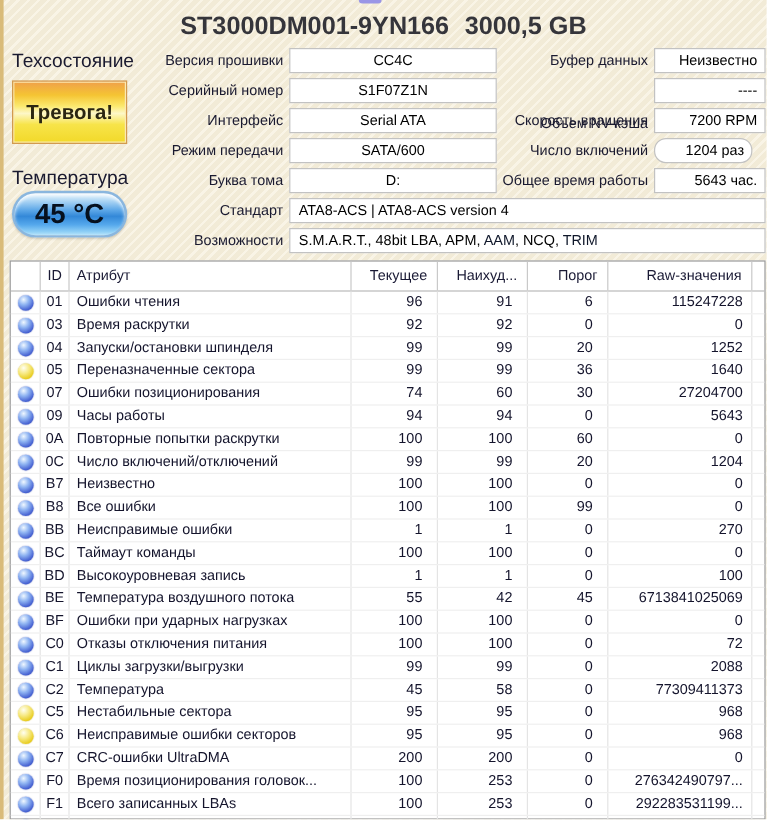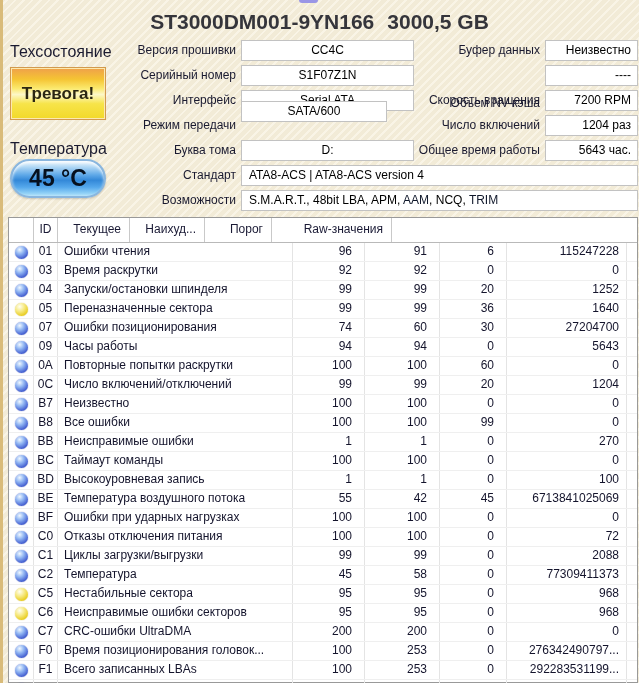--- a/index.html
+++ b/index.html
@@ -83,44 +83,45 @@
   <div class="side-label" style="top:140px;">Температура</div>
   <div class="temp-pill">45 °C</div>
 
   <div class="flabel" style="left:60px;width:176px;top:40px;">Версия прошивки</div>
   <div class="fbox center" style="left:241px;width:173px;top:40px;">CC4C</div>
   <div class="flabel" style="left:60px;width:176px;top:65px;">Серийный номер</div>
   <div class="fbox center" style="left:241px;width:173px;top:65px;">S1F07Z1N</div>
   <div class="flabel" style="left:60px;width:176px;top:90px;">Интерфейс</div>
   <div class="fbox center" style="left:241px;width:173px;top:90px;">Serial ATA</div>
   <div class="flabel" style="left:60px;width:176px;top:115px;">Режим передачи</div>
-  <div class="fbox center" style="left:241px;width:146px;top:101px;">SATA/600</div>
+  <div class="fbox center" style="left:241px;width:173px;top:115px;">SATA/600</div>
   <div class="flabel" style="left:60px;width:176px;top:140px;">Буква тома</div>
   <div class="fbox center" style="left:241px;width:173px;top:140px;">D:</div>
 
   <div class="flabel" style="left:380px;width:160px;top:40px;">Буфер данных</div>
   <div class="fbox right" style="left:545px;width:93px;top:40px;">Неизвестно</div>
   <div class="flabel" style="left:380px;width:160px;top:65px;margin-top:28px;">Объем NV-кэша</div>
   <div class="fbox right" style="left:545px;width:93px;top:65px;">----</div>
   <div class="flabel" style="left:380px;width:160px;top:90px;">Скорость вращения</div>
   <div class="fbox right" style="left:545px;width:93px;top:90px;">7200 RPM</div>
   <div class="flabel" style="left:380px;width:160px;top:115px;">Число включений</div>
-  <div class="fbox right" style="left:545px;width:93px;top:115px;">1204 раз</div>
+  <div class="fbox right" style="left:545px;width:82px;top:115px;border-radius:10px;">1204 раз</div>
   <div class="flabel" style="left:380px;width:160px;top:140px;">Общее время работы</div>
   <div class="fbox right" style="left:545px;width:93px;top:140px;">5643 час.</div>
 
   <div class="flabel" style="left:60px;width:176px;top:165px;">Стандарт</div>
   <div class="fbox wide" style="left:241px;width:397px;top:165px;">ATA8-ACS | ATA8-ACS version 4</div>
   <div class="flabel" style="left:60px;width:176px;top:190px;">Возможности</div>
   <div class="fbox wide" style="left:241px;width:397px;top:190px;"><span>S.M.A.R.T., 48bit LBA, APM, </span><span class="dim">AAM</span><span>, NCQ, </span><span class="dim">TRIM</span></div>
 
   <div class="panel">
     <div class="thead">
       <div class="cell c-dot"></div>
       <div class="cell c-id">ID</div>
+      <div class="cell c-attr">Атрибут</div>
       <div class="cell c-cur">Текущее</div>
       <div class="cell c-wor">Наихуд...</div>
       <div class="cell c-thr">Порог</div>
       <div class="cell c-raw">Raw-значения</div>
       <div class="cell c-fill"></div>
     </div>
     <div>
         <div class="trow">
           <div class="cell c-dot">
             <span class="orb good"></span>

